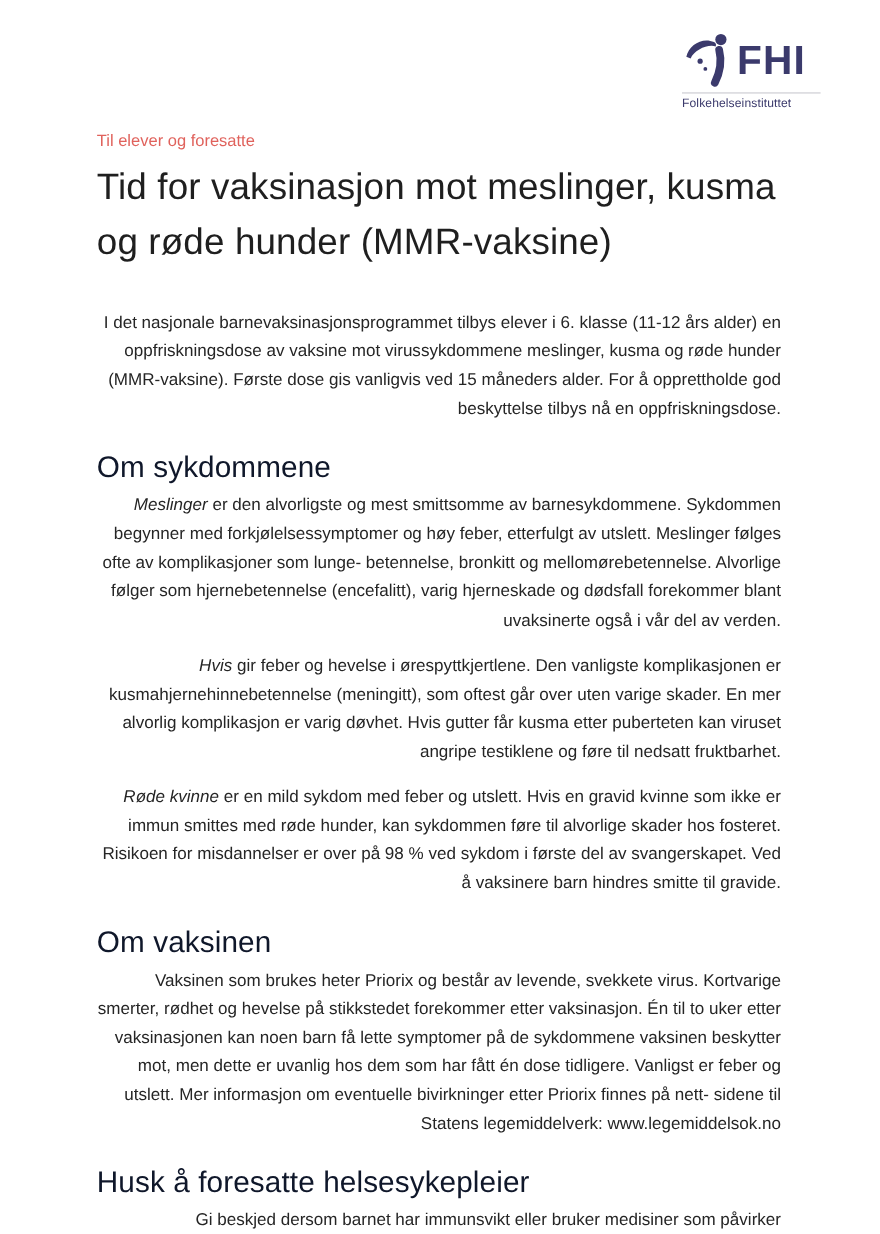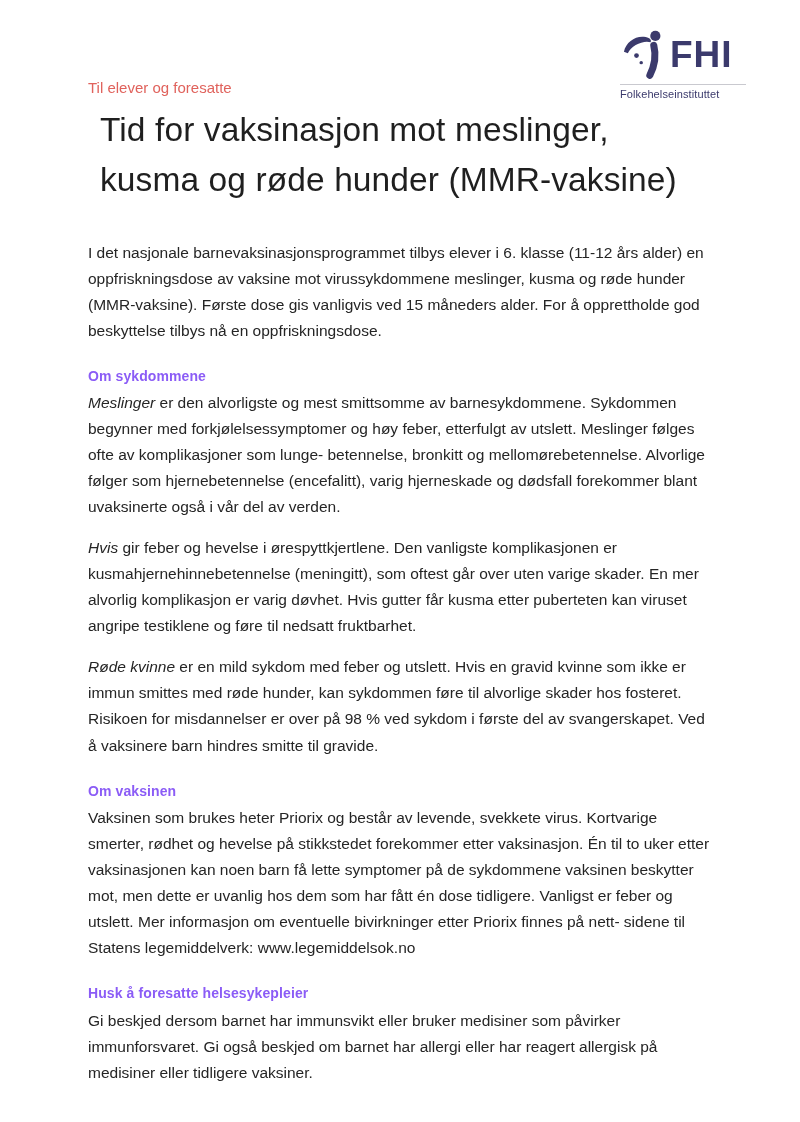--- a/index.html
+++ b/index.html
@@ -44,49 +44,50 @@
   .logo-subtitle {
     font-size: 11px;
     color: #3b3a6c;
     font-weight: 400;
     letter-spacing: 0.1px;
     white-space: nowrap;
   }
 
   
   .audience {
-    margin-top: 79px;
+    margin-top: 120px;
     font-size: 15px;
     color: #e0625c;
     line-height: 1.2;
   }
   .doc-title {
-    margin: 8px 0 0 12px;
+    margin: 8px 0 0 0;
     font-size: 33.5px;
     font-weight: 300;
     color: #1f1f1f;
     line-height: 1.5;
     letter-spacing: 0.1px;
   }
 
   
   .intro { margin-top: 34px; }
   p.body-par {
     margin: 0 0 15px 0;
     font-size: 15.5px;
     line-height: 1.68;
     color: #252525;
+    text-align: right;
   }
   p.body-par em { font-style: italic; }
 
   h2.section-heading {
     margin: 24px 0 5px 0;
-    font-size: 14px;
-    font-weight: 700;
-    color: #8b5cf6;
+    font-size: 27px;
+    font-weight: 400;
+    color: #0f172a;
     line-height: 1.25;
     letter-spacing: 0.1px;
   }
 </style>
 </head>
 <body>
 
 <div class="page">
 
   <div class="logo">

